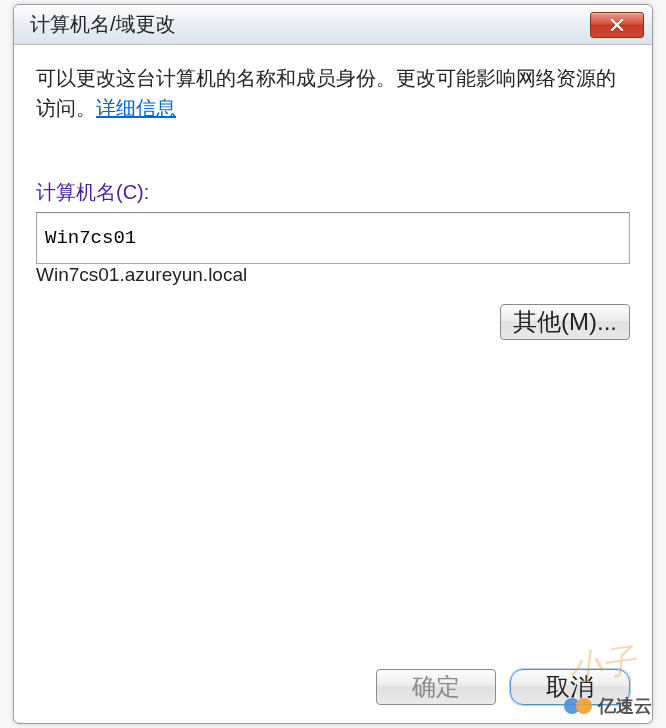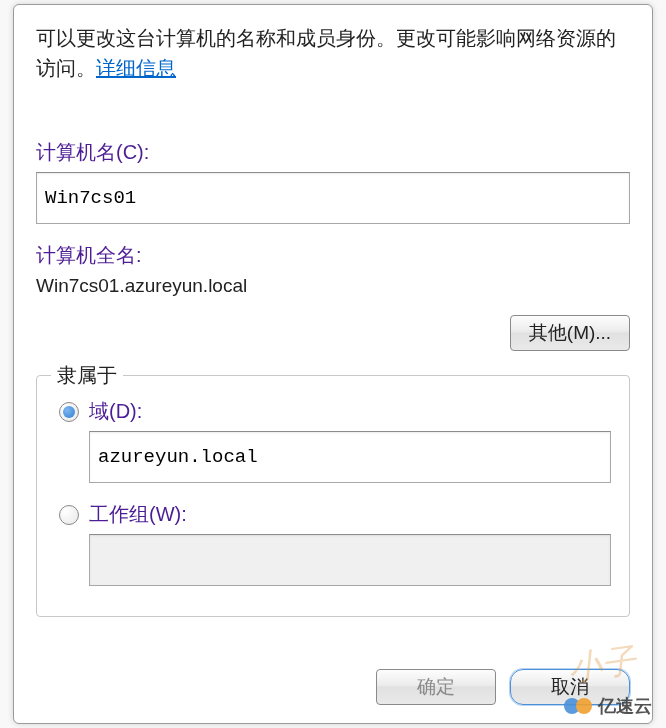--- a/index.html
+++ b/index.html
@@ -103,21 +103,21 @@
       justify-content: flex-end;
       margin-bottom: 18px;
       margin-top: 8px;
     }
     .btn {
       min-width: 120px;
       height: 36px;
       border: 1px solid #8a8a8a;
       border-radius: 4px;
       background: linear-gradient(to bottom, #fdfdfd 0%, #ececec 45%, #e1e1e1 50%, #e9e9e9 100%);
-      font-size: 19px;
+      font-size: 24px;
       font-family: inherit;
       cursor: pointer;
       padding: 0 12px;
       color: #222;
     }
     .btn:disabled {
       color: #8a8a8a;
       cursor: default;
     }
     .btn.default {
@@ -211,52 +211,44 @@
       transform: rotate(-8deg);
       pointer-events: none;
       font-style: italic;
     }
   </style>
 </head>
 <body>
 
 <div class="dialog">
 
+  <div class="titlebar">
+    <span class="title-text">计算机名/域更改</span>
+    <div class="close-btn">
+      <svg width="14" height="12" viewBox="0 0 14 12">
+        <path d="M2 1 L12 11 M12 1 L2 11" stroke="#fff" stroke-width="2.4" stroke-linecap="round"></path>
+      </svg>
+    </div>
+  </div>
 
   <div class="content">
 
     <div class="description">
       <span>可以更改这台计算机的名称和成员身份。更改可能影响网络资源的访问。</span><a class="link">详细信息</a>
     </div>
 
     <div class="label">计算机名(C):</div>
     <input type="text" class="text-input" value="Win7cs01" style="">
 
-    <div class="label spacer-top">计算机全名:</div>
     <div class="full-name">Win7cs01.azureyun.local</div>
 
     <div class="other-row">
       <button class="btn">其他(M)...</button>
     </div>
 
-    <fieldset class="groupbox">
-      <span class="groupbox-title">隶属于</span>
-
-      <div class="radio-row">
-        <input type="radio" class="radio" name="memberof" checked="" style="">
-        <span class="label" style="margin-bottom:0">域(D):</span>
-      </div>
-      <input type="text" class="text-input indented-input" value="azureyun.local" style="">
-
-      <div class="radio-row">
-        <input type="radio" class="radio" name="memberof" style="">
-        <span class="label" style="margin-bottom:0">工作组(W):</span>
-      </div>
-      <input type="text" class="text-input indented-input" disabled="" value="" style="">
-    </fieldset>
 
   </div>
 
   <div class="button-bar">
     <button class="btn" disabled="">确定</button>
     <button class="btn default">取消</button>
   </div>
 
 </div>
 

